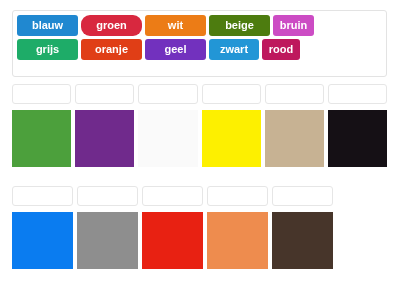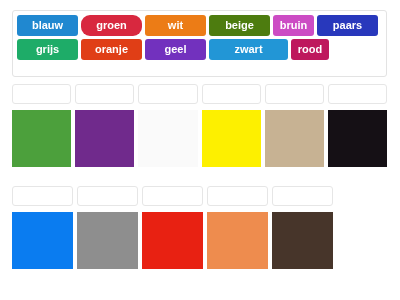--- a/index.html
+++ b/index.html
@@ -89,27 +89,26 @@
 </head>
 <body>
 
 <div class="word-bank">
   <div class="word-row">
     <div class="word-tile" style="background: rgb(32, 136, 208); width: 61px;">blauw</div>
     <div class="word-tile" style="background: rgb(216, 40, 63); width: 61px; border-radius: 9px;">groen</div>
     <div class="word-tile" style="background: rgb(236, 124, 22); width: 61px;">wit</div>
     <div class="word-tile" style="background: #4d7c0f; width: 61px;">beige</div>
     <div class="word-tile" style="background: rgb(204, 76, 196); width: 41px;">bruin</div>
-    <div class="word-tile" style="background: rgb(40, 56, 188); width: 61px;">paars</div>
   </div>
   <div class="word-row">
     <div class="word-tile" style="background: rgb(30, 172, 104); width: 61px; text-align: center;">grijs</div>
     <div class="word-tile" style="background: rgb(224, 62, 22); width: 61px;">oranje</div>
     <div class="word-tile" style="background: rgb(114, 49, 190); width: 61px;">geel</div>
-    <div class="word-tile" style="background: rgb(34, 150, 214); width: 79px;">zwart</div>
+    <div class="word-tile" style="background: rgb(34, 150, 214); width: 50px;">zwart</div>
     <div class="word-tile" style="background: #be185d; width: 38px;">rood</div>
     <div class="word-tile empty-slot" style="width: 61px;"></div>
   </div>
 </div>
 
 <div class="answer-section section-mid">
   <div class="slot-row">
     <div class="drop-slot" style="width: 61px;"></div>
     <div class="drop-slot" style="width: 61px;"></div>
     <div class="drop-slot" style="width: 61px;"></div>

